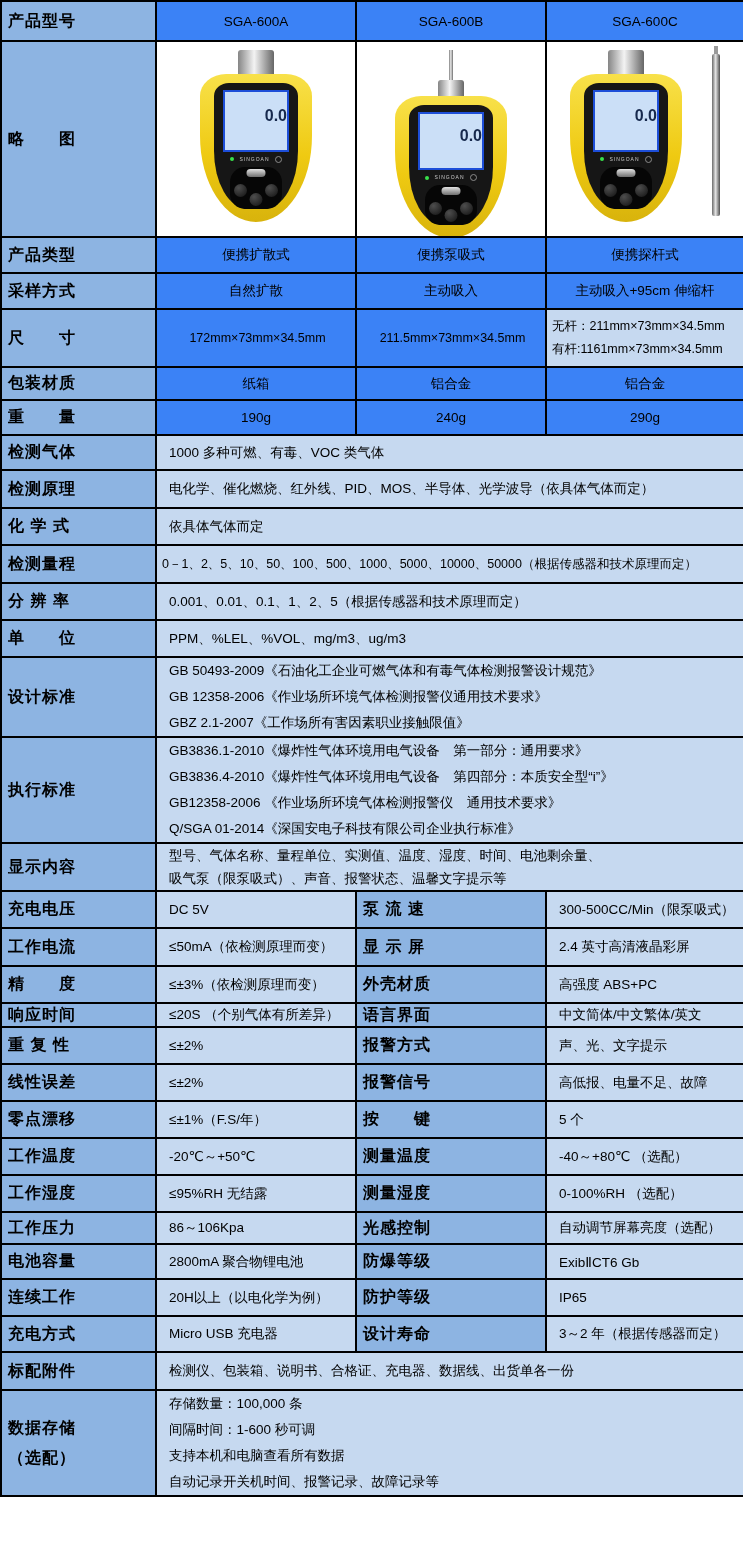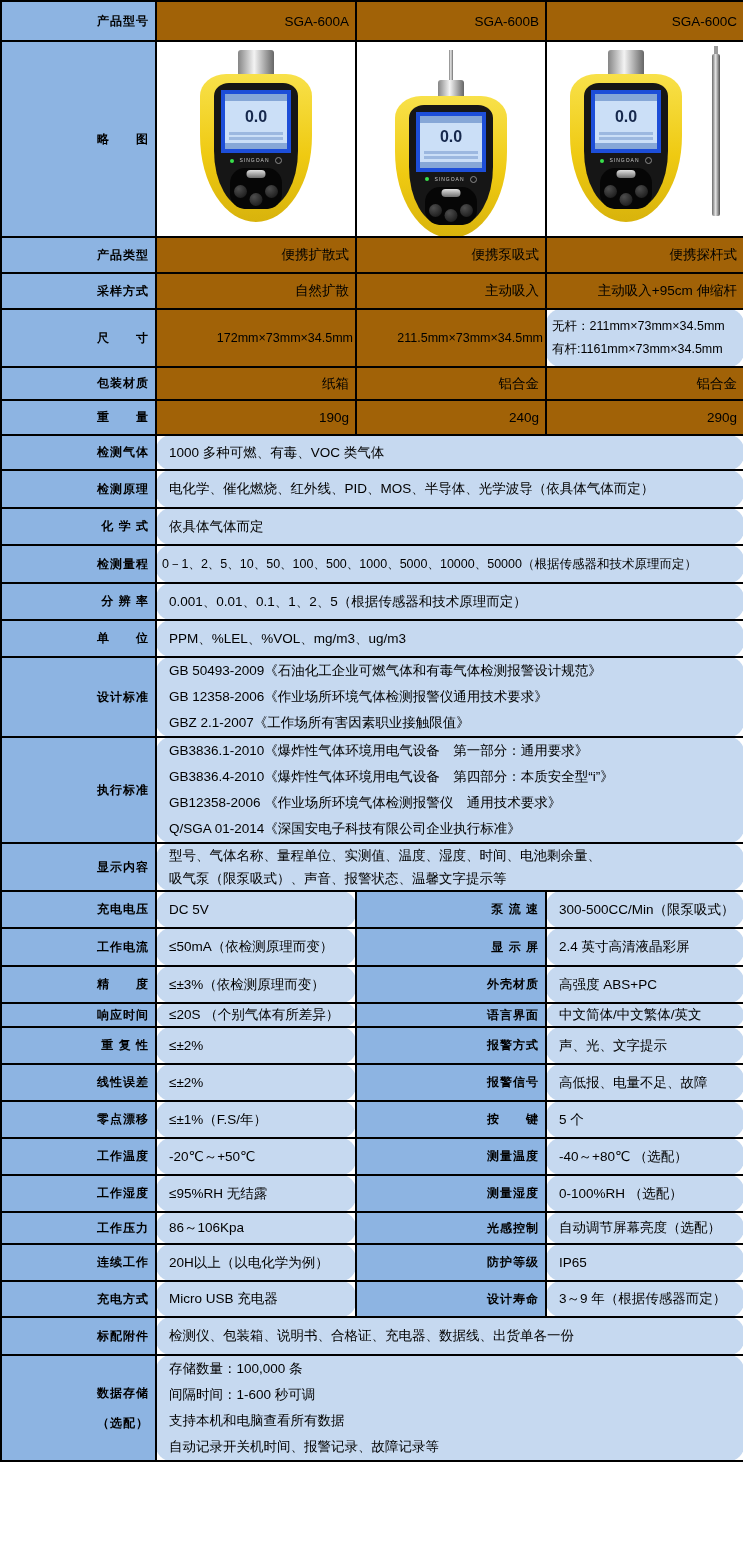--- a/index.html
+++ b/index.html
@@ -1,41 +1,41 @@
 <!DOCTYPE html>
 <html><head>
 <meta charset="utf-8">
 <style>
   html,body{margin:0;padding:0;background:#fff;}
   body{font-family:"Liberation Sans","DejaVu Sans",sans-serif;color:#000;}
   .spec-table{width:743px;border-collapse:collapse;table-layout:fixed;background:#fff;}
   .spec-table td{border:2px solid #000;overflow:hidden;box-sizing:border-box;padding:0 6px;vertical-align:middle;}
-  td.lbl{background:#8db4e2;font-weight:bold;font-size:12px;text-align:right;letter-spacing:1px;}
-  td.val{background:#a16207;font-size:13.5px;text-align:right;margin-left:8px;}
-  td.valL{background:#c6d9f0;font-size:13.5px;text-align:left;padding-left:12px;border-radius:15px;}
+  td.lbl{background:#8db4e2;font-weight:bold;font-size:16px;text-align:left;letter-spacing:1px;}
+  td.val{background:#3b82f6;font-size:13.5px;text-align:center;margin-left:8px;}
+  td.valL{background:#c6d9f0;font-size:13.5px;text-align:left;padding-left:12px;}
   td.photo{background:#ffffff;padding:4px 0;}
   td.small{font-size:12.5px;padding-left:5px;padding-right:2px;}
   .pre{white-space:pre-line;line-height:26px;}
   .pre2{white-space:pre-line;line-height:23px;}
   .lblpre{white-space:pre-line;line-height:30px;letter-spacing:1px;}
 
   
   .photo-wrap{display:flex;align-items:flex-start;justify-content:center;gap:30px;height:186px;}
   .dev{display:flex;flex-direction:column;align-items:center;margin-top:4px;}
   .probe{width:4px;height:30px;background:linear-gradient(90deg,#7d7d7d,#e9e9e9 45%,#6c6c6c);}
   .cap{width:36px;height:26px;background:linear-gradient(90deg,#858585,#f3f3f3 45%,#666);border-radius:3px 3px 1px 1px;}
   .cap.sm{width:26px;height:18px;}
   .dbody{width:112px;height:148px;margin-top:-2px;box-sizing:border-box;padding-top:9px;display:flex;justify-content:center;
         background:linear-gradient(180deg,#f8e14a,#efca12 55%,#d8b30c);
         border-radius:26px 26px 56px 56px / 22px 22px 86px 86px;}
   .v-b .dbody{height:142px;}
   .panel{width:84px;height:126px;background:#161616;border-radius:15px 15px 34px 34px / 13px 13px 58px 58px;
         box-sizing:border-box;padding-top:7px;display:flex;flex-direction:column;align-items:center;}
   .v-b .panel{height:120px;}
-  .screen{width:62px;height:60px;background:#cbdff7;border:4px solid #1d4ed8;display:flex;flex-direction:column;}
+  .screen{width:62px;height:60px;background:#cbdff7;border:2px solid #1d4ed8;display:flex;flex-direction:column;align-items:flex-end;}
   .scr-top{height:7px;background:#86a7d7;}
   .scr-val{flex:1;display:flex;align-items:center;justify-content:center;font-weight:bold;color:#17294d;font-size:16px;}
   .scr-rows{padding:0 4px 1px;}
   .scr-rows i{display:block;height:3px;background:#9cb8e0;margin-bottom:2px;}
   .scr-bot{height:6px;background:#86a7d7;}
   .brandrow{width:72px;display:flex;align-items:center;justify-content:center;gap:5px;margin-top:4px;}
   .led{width:4px;height:4px;border-radius:50%;background:#38e14b;}
   .brand{color:#c9c9c9;font-size:5px;letter-spacing:1px;line-height:5px;}
   .pwr{width:5px;height:5px;border:1px solid #8a8a8a;border-radius:50%;}
   .pad{position:relative;width:52px;height:44px;margin-top:4px;background:#060606;border-radius:15px;}
@@ -293,31 +293,37 @@
     <td class="valL">≤95%RH 无结露</td>
     <td class="lbl">测量湿度</td>
     <td class="valL">0-100%RH （选配）</td>
   </tr>
   <tr style="height:32px">
     <td class="lbl">工作压力</td>
     <td class="valL">86～106Kpa</td>
     <td class="lbl">光感控制</td>
     <td class="valL">自动调节屏幕亮度（选配）</td>
   </tr>
+  <tr style="height:35px">
+    <td class="lbl">电池容量</td>
+    <td class="valL">2800mA 聚合物锂电池</td>
+    <td class="lbl">防爆等级</td>
+    <td class="valL">ExibⅡCT6 Gb</td>
+  </tr>
   <tr style="height:37px">
     <td class="lbl">连续工作</td>
     <td class="valL">20H以上（以电化学为例）</td>
     <td class="lbl">防护等级</td>
     <td class="valL">IP65</td>
   </tr>
   <tr style="height:36px">
     <td class="lbl">充电方式</td>
     <td class="valL">Micro USB 充电器</td>
     <td class="lbl">设计寿命</td>
-    <td class="valL">3～9 年（根据传感器而定）</td>
+    <td class="valL">3～2 年（根据传感器而定）</td>
   </tr>
 
   <tr style="height:38px">
     <td class="lbl">标配附件</td>
     <td class="valL" colspan="3">检测仪、包装箱、说明书、合格证、充电器、数据线、出货单各一份</td>
   </tr>
   <tr style="height:98px">
     <td class="lbl lblpre">数据存储
 （选配）</td>
     <td class="valL pre" colspan="3">存储数量：100,000 条

